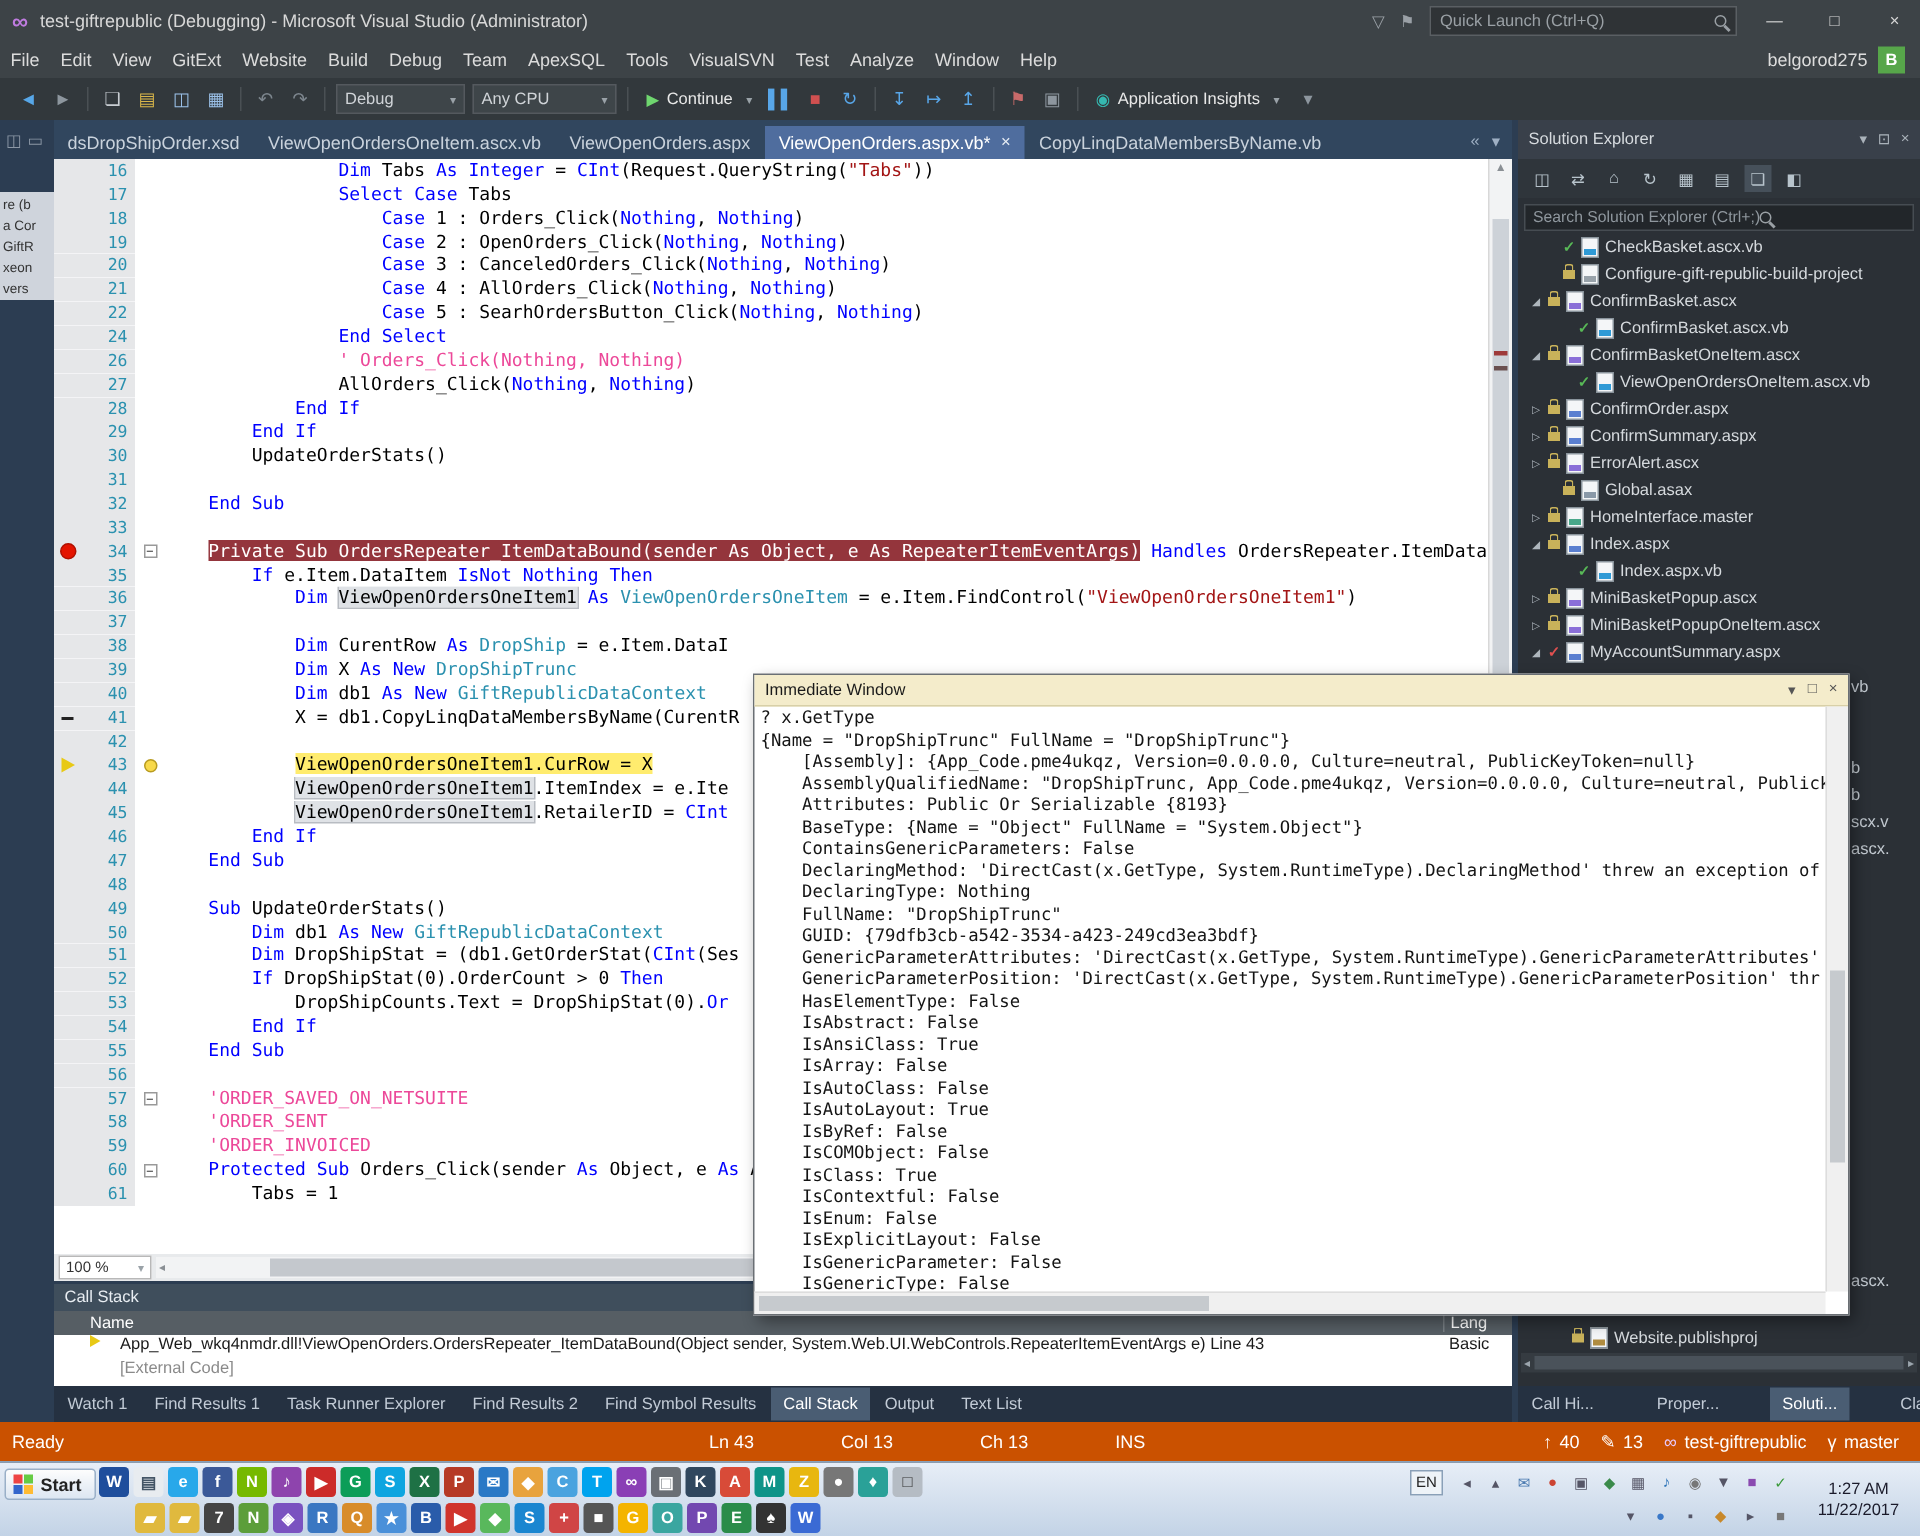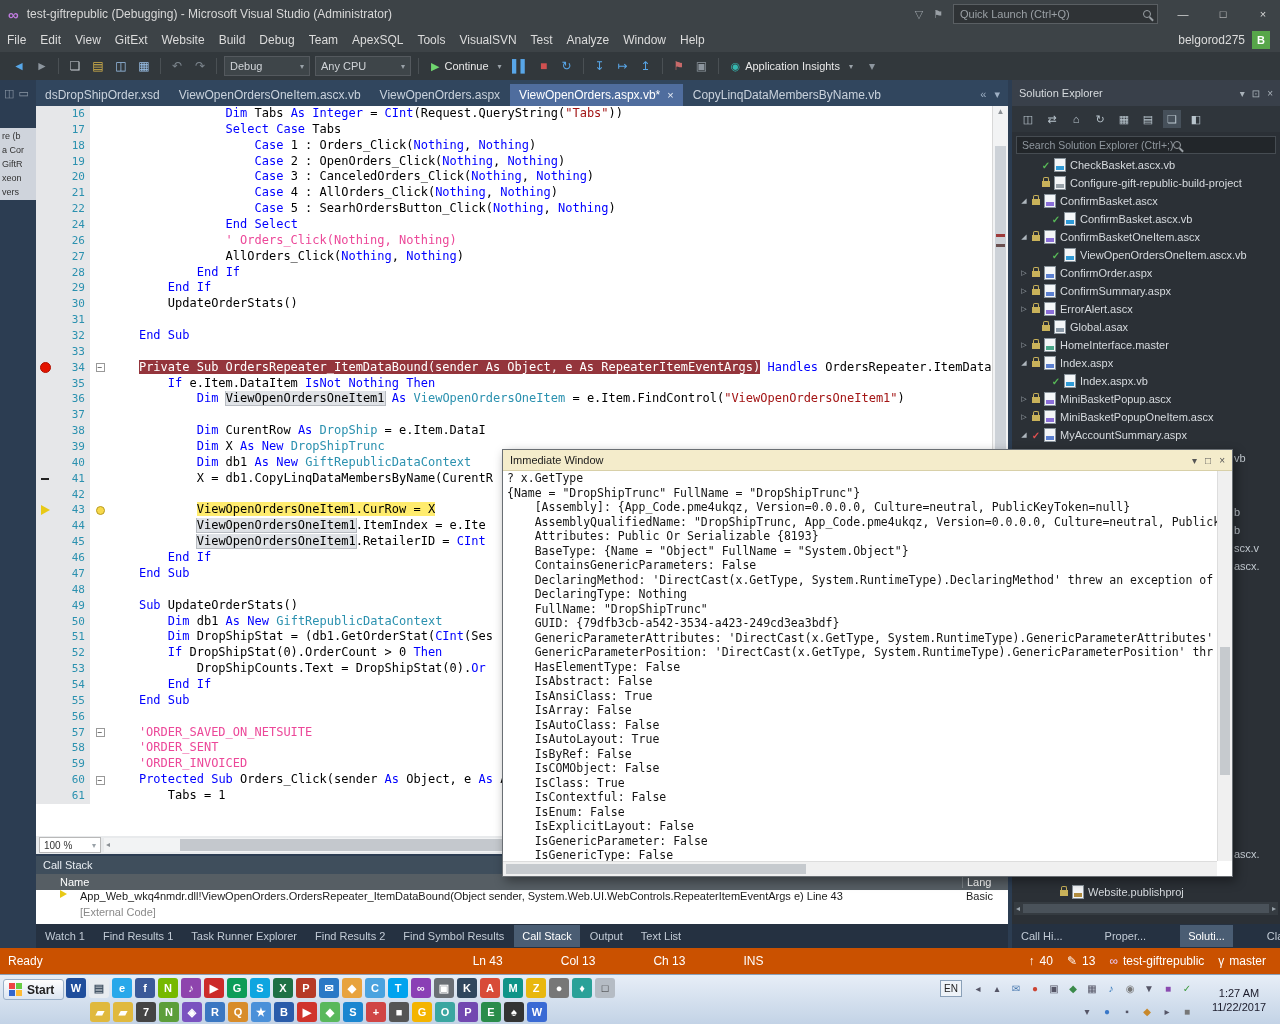--- a/index.html
+++ b/index.html
@@ -106,21 +106,21 @@
   .sx-status{width:12px;flex:none;font-size:10px;font-weight:bold;text-align:center;}
   .st-check{color:#58b957;}
   .st-red{color:#e05050;}
   .lock{display:inline-block;width:8px;height:6px;background:#c9b25a;position:relative;margin-top:2px;}
   .lock:before{content:"";position:absolute;top:-4px;left:1px;width:4px;height:4px;border:1px solid #c9b25a;border-bottom:none;border-radius:2px 2px 0 0;}
   .ficon{width:12px;height:14px;background:#f4f6f8;border:1px solid #8a949c;position:relative;flex:none;margin:0 4px 0 2px;}
   .ficon i{position:absolute;left:1px;right:1px;bottom:1px;height:4px;display:block;}
   .fi-vb i{background:#2f9ad6;}.fi-ascx i{background:#8a6fd8;}.fi-aspx i{background:#5a7fd0;}
   .fi-asax i{background:#8a99a8;}.fi-master i{background:#49a78a;}.fi-file i{background:#98a2aa;}.fi-proj i{background:#b08c3f;}
   .sx-frag{position:absolute;left:222px;color:#c2c9d0;font-size:11px;}
-  .sx-bottomrow{position:absolute;left:12px;right:0;top:803px;height:18px;display:flex;align-items:center;padding-left:34px;background:#2b3036;font-size:11px;}
+  .sx-bottomrow{position:absolute;left:0;right:0;top:803px;height:18px;display:flex;align-items:center;padding-left:34px;background:#2b3036;font-size:11px;}
   .sx-hsb{position:absolute;left:2px;right:2px;top:822px;height:13px;background:#353b41;display:flex;align-items:center;color:#9aa4ac;font-size:8px;padding:0 2px;}
   .sx-hsb .thumb{flex:1;height:9px;background:#4a525a;margin:0 3px;}
 
   
   .imm{position:absolute;left:502px;top:449px;width:731px;height:428px;background:#fff;border:1px solid #6a6f74;box-shadow:3px 4px 10px rgba(0,0,0,.4);z-index:40;}
   .imm-title{height:21px;background:#f4eccb;color:#1a1a1a;display:flex;align-items:center;padding:0 7px;font-size:11px;border-bottom:1px solid #d8d0a8;}
   .imm-btns{margin-left:auto;display:flex;gap:8px;color:#555;font-size:10px;}
   .imm-body{position:absolute;top:21px;left:0;right:15px;bottom:15px;overflow:hidden;font-family:"DejaVu Sans Mono",monospace;font-size:11.5px;line-height:14.5px;color:#141414;white-space:pre;padding-left:4px;}
   .imm-vs{position:absolute;top:21px;right:0;width:15px;bottom:15px;background:#f0f0f0;border-left:1px solid #ddd;}
   .imm-vs .thumb{position:absolute;left:2px;width:10px;top:45%;height:33%;background:#c6cace;}

